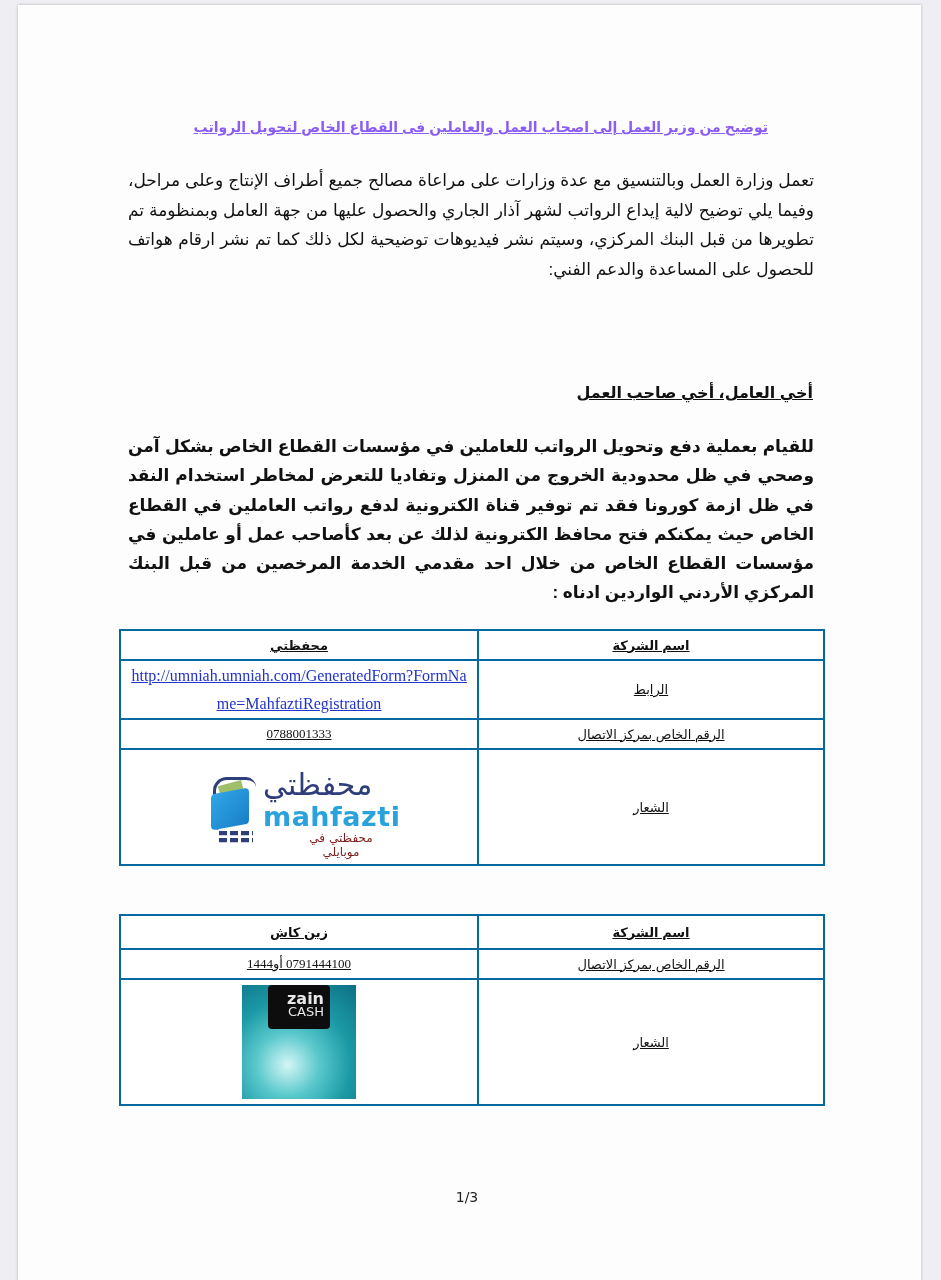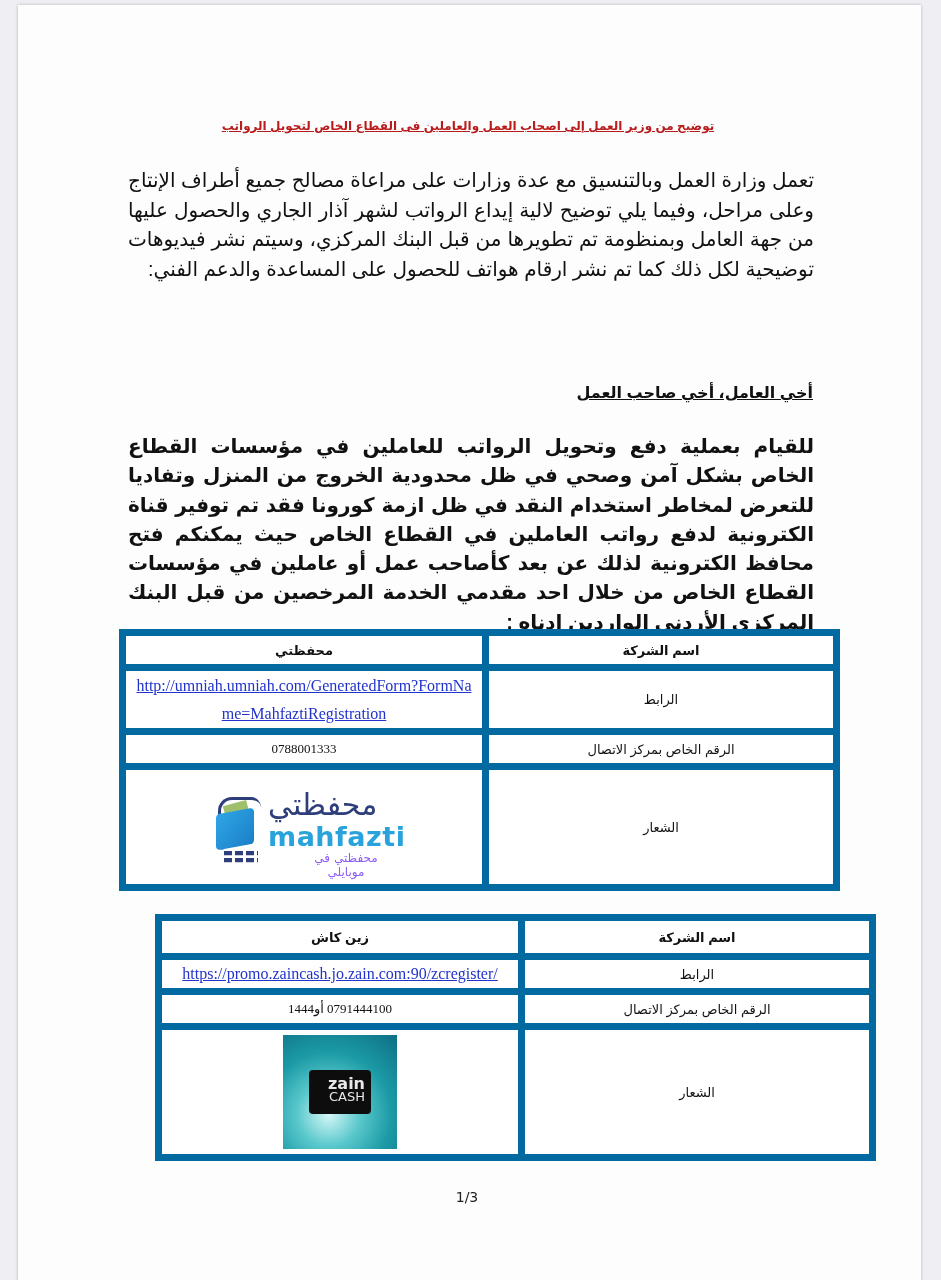--- a/index.html
+++ b/index.html
@@ -9,50 +9,50 @@
     font-family:"Liberation Serif", "DejaVu Serif", serif;
   }
   .page {
     position:absolute; left:18px; top:5px; width:903px; height:1290px;
     background:#fdfdfe;
     box-shadow:0 0 3px rgba(0,0,0,0.25);
   }
   .rtl { direction:rtl; unicode-bidi:embed; }
   .title {
     position:absolute; left:150px; top:114px; width:600px;
-    text-align:center; font-family:"Liberation Sans", "DejaVu Sans", sans-serif;
-    font-weight:bold; font-size:12px; text-decoration:underline; color:#b91c1c;
+    font-family:"Liberation Sans", "DejaVu Sans", sans-serif;
+    font-weight:bold; font-size:14px; text-decoration:underline; color:#8b5cf6;
   }
   .para {
     position:absolute; left:110px; width:686px;
     font-family:"Liberation Sans", "DejaVu Sans", sans-serif;
-    font-size:20px; line-height:29.5px; color:#111;
+    font-size:17px; line-height:29.5px; color:#111;
     text-align:justify; text-align-last:right;
   }
   .p1 { top:161px; }
   .p2 { top:427px; line-height:29.3px;font-weight:bold; }
   .section-heading {
     position:absolute; right:108px; top:378px;
     font-family:"Liberation Sans", "DejaVu Sans", sans-serif;
     font-weight:bold; font-size:16px; text-decoration:underline; color:#111;
   }
   table.info {
     position:absolute; border-collapse:collapse; table-layout:fixed;
     font-family:"Liberation Sans", "DejaVu Sans", sans-serif;
     color:#111; background:#fff;
   }
   table.info td {
-    border:7px solid #0369a1; text-align:center; vertical-align:middle;
-    padding:0 4px; font-size:13px;
+    border:2px solid #0369a1; text-align:center; vertical-align:middle;
+    padding:0 4px; font-size:13px;text-decoration:underline;
   }
   table.info td.left { width:348px; }
   table.info td.right { width:336px; }
   table.info td.hdr { font-weight:bold; }
   .t1 { left:101px; top:624px; width:703px; }
-  .t2 { left:101px; top:909px; width:703px;margin-left:36px; }
+  .t2 { left:101px; top:909px; width:703px; }
   .link {
     color:#2233cc; text-decoration:underline;
     font-family:"Liberation Serif", "DejaVu Serif", serif; font-size:16px;
   }
   .num { font-family:"Liberation Serif", "DejaVu Serif", serif; font-size:16px; }
   .t1 .r-head td { height:28px; }
   .t1 .r-link td { height:57px; }
   .t1 .r-link .link { line-height:28px; display:block; word-break:break-all; }
   .t1 .r-phone td { height:28px; }
   .t1 .r-logo td { height:114px; }
@@ -70,25 +70,25 @@
     position:absolute; left:2px; top:28px; width:38px; height:36px;
     background:linear-gradient(135deg,#2fa6e6,#1a7fc7); border-radius:4px;
     transform:skewY(-10deg);
   }
   .mf-cash { position:absolute; left:10px; top:20px; width:24px; height:12px; background:#9fbf6a; transform:rotate(-15deg); }
   .mf-keys { position:absolute; left:10px; top:68px; width:34px; height:14px;
     background:repeating-linear-gradient(90deg,#2e3e7a 0 8px,transparent 8px 11px);
     clip-path:polygon(0 0,100% 0,100% 30%,0 30%,0 50%,100% 50%,100% 80%,0 80%); }
   .mf-ar { position:absolute; left:54px; top:4px; font-size:30px; color:#2e3e7a; font-family:"DejaVu Sans", sans-serif; }
   .mf-en { position:absolute; left:54px; top:38px; font-size:27px; font-weight:bold; color:#2aa3dc; font-family:"DejaVu Sans", sans-serif; letter-spacing:0.5px;text-align:center; }
-  .mf-sub { position:absolute; left:44px; top:68px; font-size:12px; color:#8b5cf6; font-family:"DejaVu Sans", sans-serif;margin-left:40px; }
+  .mf-sub { position:absolute; left:44px; top:68px; font-size:12px; color:#7f1d1d; font-family:"DejaVu Sans", sans-serif;margin-left:40px; }
   .zain-logo {
     width:114px; height:114px; margin:0 auto;
     background:radial-gradient(circle at 40% 70%, #d5f6f6 0%, #59c8cc 30%, #1b9aa5 60%, #0e6f85 100%);
-    display:flex; align-items:center; justify-content:center;
+    display:flex; align-items:flex-start; justify-content:center;
   }
   .zain-badge {
     width:62px; height:44px; background:#0d0d0d; border-radius:4px;
     color:#e8e8e8; font-family:"DejaVu Sans", sans-serif; text-align:right;
     padding:6px 6px 0 0; box-sizing:border-box;
   }
   .zain-badge .z1 { font-size:16px; font-weight:bold; line-height:16px; }
   .zain-badge .z2 { font-size:13px; line-height:10px; }
   .page-number {
     position:absolute; left:0; width:898px; top:1184px; text-align:center;
@@ -143,26 +143,20 @@
     </tr>
   </tbody>
     </table>
 
   <table class="info t2">
     <tbody>
         <tr class="r-head">
       <td class="left hdr rtl">زين كاش</td>
       <td class="right hdr rtl">اسم الشركة</td>
     </tr>
-    <tr class="r-link">
-      <td class="left">
-        <a class="link">https://promo.zaincash.jo.zain.com:90/zcregister/</a>
-      </td>
-      <td class="right rtl">الرابط</td>
-    </tr>
     <tr class="r-phone">
       <td class="left num rtl">0791444100 أو1444</td>
       <td class="right rtl">الرقم الخاص بمركز الاتصال</td>
     </tr>
     <tr class="r-logo">
       <td class="left">
         <div class="zain-logo">
           <div class="zain-badge">
             <div class="z1">zain</div>
             <div class="z2">CASH</div>

